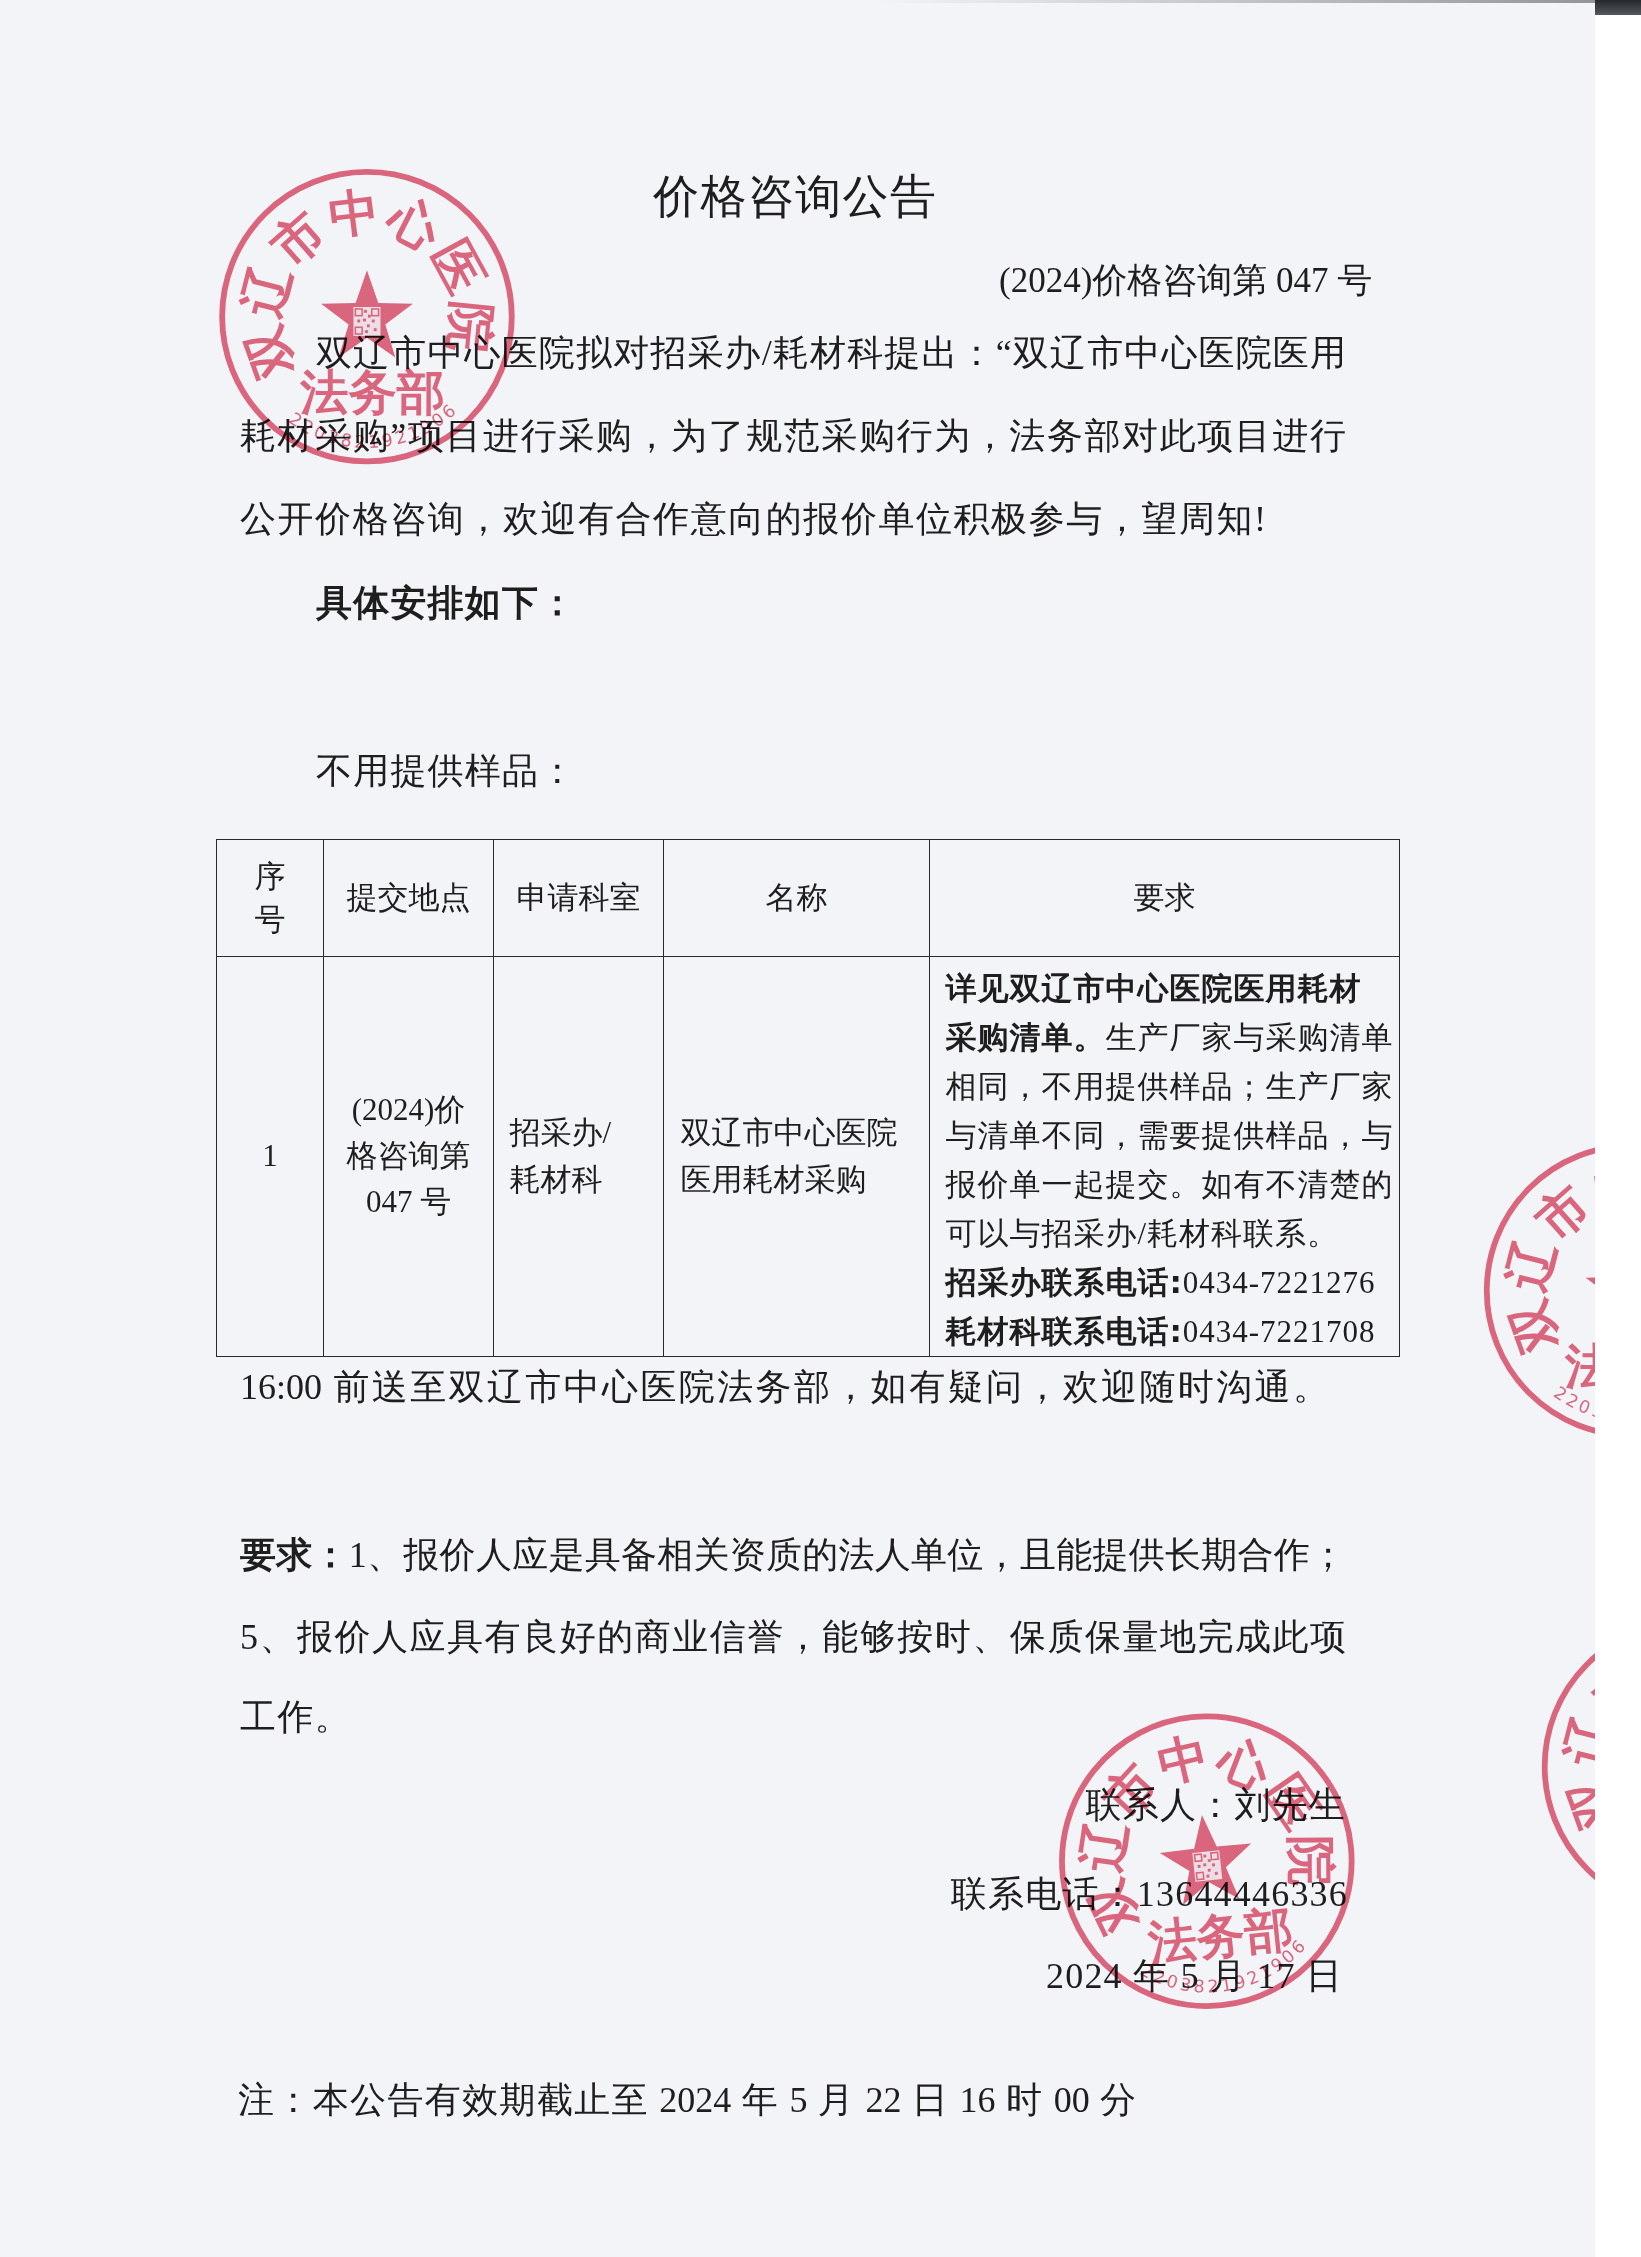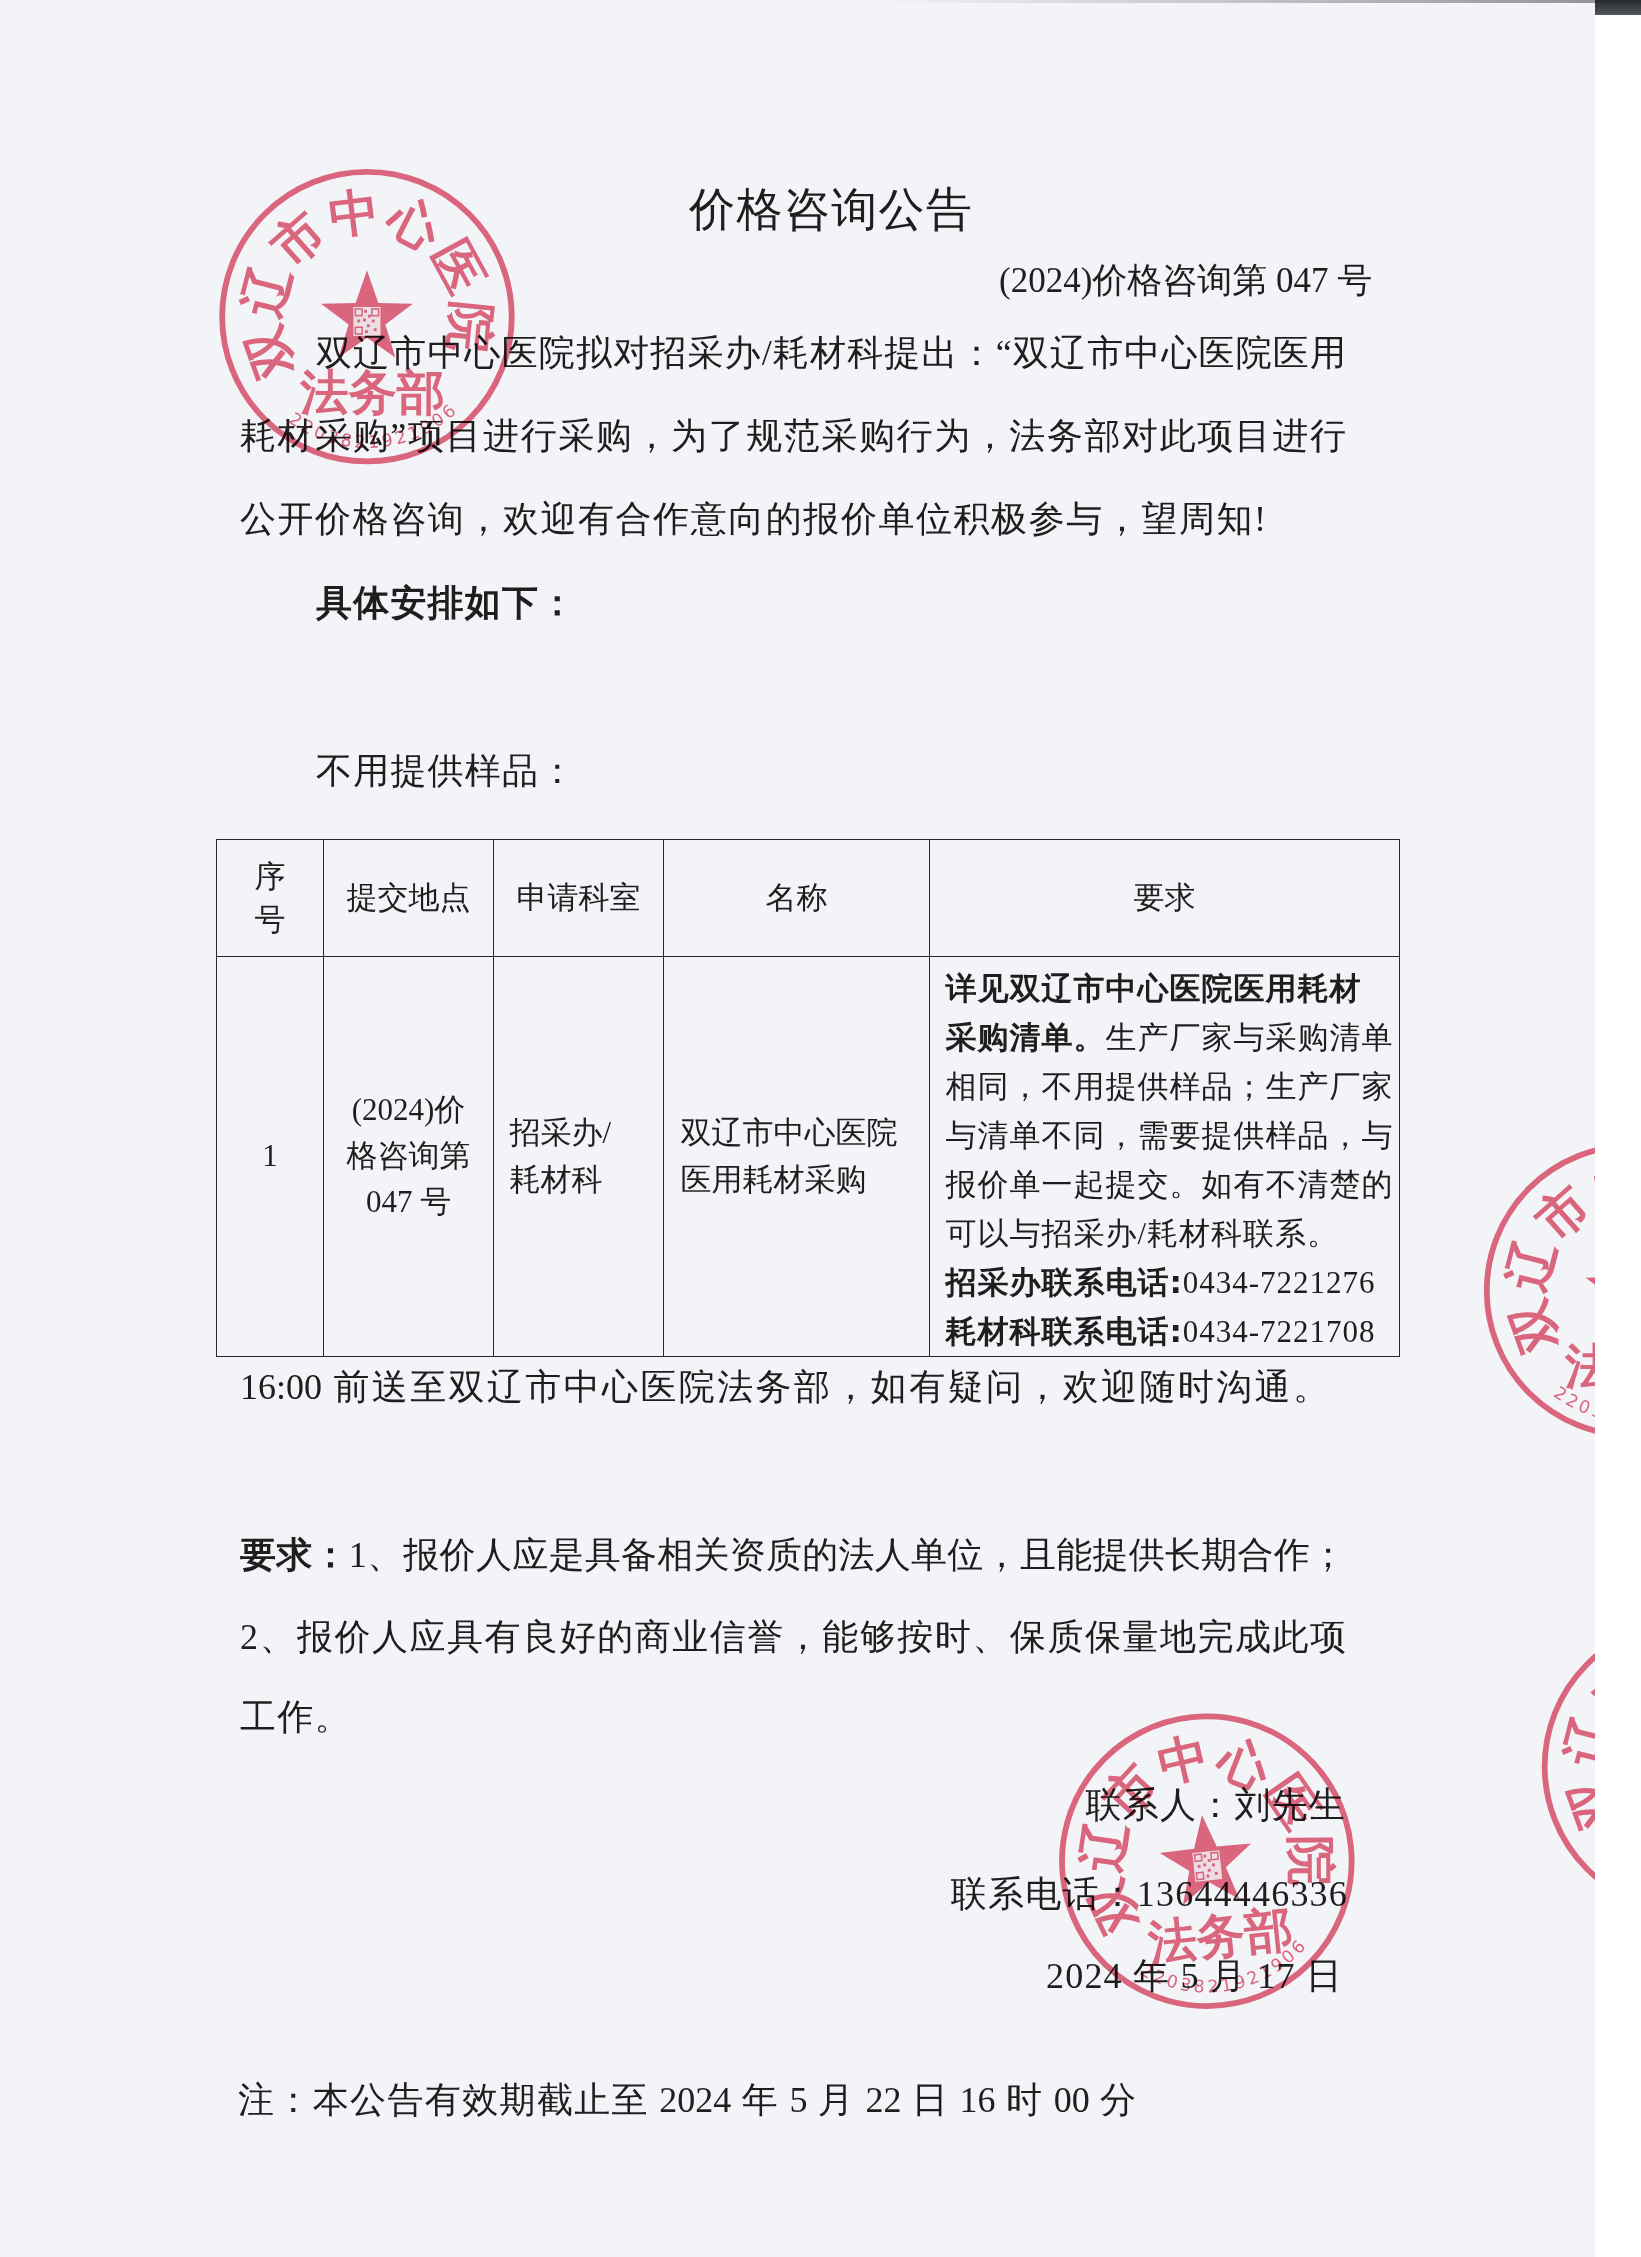--- a/index.html
+++ b/index.html
@@ -42,21 +42,21 @@
   svg.stamps { position:absolute; left:0; top:0; width:1595px; height:2257px; pointer-events:none; mix-blend-mode:multiply; }
 </style>
 </head>
 <body>
 
 <div class="scan-corner"></div>
 
 <div class="page">
   <div class="scan-top-line"></div>
 
-  <div class="ln just title" style="left:653px; top:180px; width:283px;margin-left:36px;">价格咨询公告</div>
+  <div class="ln just title" style="left:653px; top:167px; width:283px;">价格咨询公告</div>
   <div class="ln just docno" style="left:999px; top:260px; width:347px;">(2024)价格咨询第 047 号</div>
 
   <div class="ln just" style="left:316px; top:330px; width:1030px;">双辽市中心医院拟对招采办/耗材科提出：“双辽市中心医院医用</div>
   <div class="ln just" style="left:240px; top:413px; width:1106px;">耗材采购”项目进行采购，为了规范采购行为，法务部对此项目进行</div>
   <div class="ln just" style="left:240px; top:496px; width:1026px;">公开价格咨询，欢迎有合作意向的报价单位积极参与，望周知!</div>
 
   <div class="ln b" style="left:316px; top:580px;">具体安排如下：</div>
   <div class="ln" style="left:316px; top:748px;">不用提供样品：</div>
 
   <table class="grid">
@@ -103,21 +103,21 @@
         <div><span class="hei">招采办联系电话:</span><span>0434-7221276</span></div>
         <div><span class="hei">耗材科联系电话:</span><span>0434-7221708</span></div>
       </td>
     </tr>
   </tbody>
     </table>
 
   <div class="ln just" style="left:240px; top:1364px; width:1089px;">16:00 前送至双辽市中心医院法务部，如有疑问，欢迎随时沟通。</div>
 
   <div class="ln just" style="left:240px; top:1532px; width:1106px;"><span class="hei">要求：</span><span>1、报价人应是具备相关资质的法人单位，且能提供长期合作；</span></div>
-  <div class="ln just" style="left:240px; top:1614px; width:1106px;">2、报价人应具有良好的商业信誉，能够按时、保质保量地完成此项</div>
+  <div class="ln just" style="left:240px; top:1614px; width:1106px;">5、报价人应具有良好的商业信誉，能够按时、保质保量地完成此项</div>
   <div class="ln" style="left:240px; top:1694px;">工作。</div>
 
   <div class="ln rt" style="right:249px; top:1782px;"><span>联系人：</span><span>刘先生</span></div>
   <div class="ln rt" style="right:247px; top:1871px;"><span>联系电话：</span><span>13644446336</span></div>
   <div class="ln rt" style="right:252px; top:1953px;">2024 年 5 月 17 日</div>
 
   <div class="ln just" style="left:238px; top:2033px; width:898px;margin-top:44px;">注：本公告有效期截止至 2024 年 5 月 22 日 16 时 00 分</div>
 
   <svg class="stamps" viewBox="0 0 1652 2338" xmlns="http://www.w3.org/2000/svg">
     <defs>

